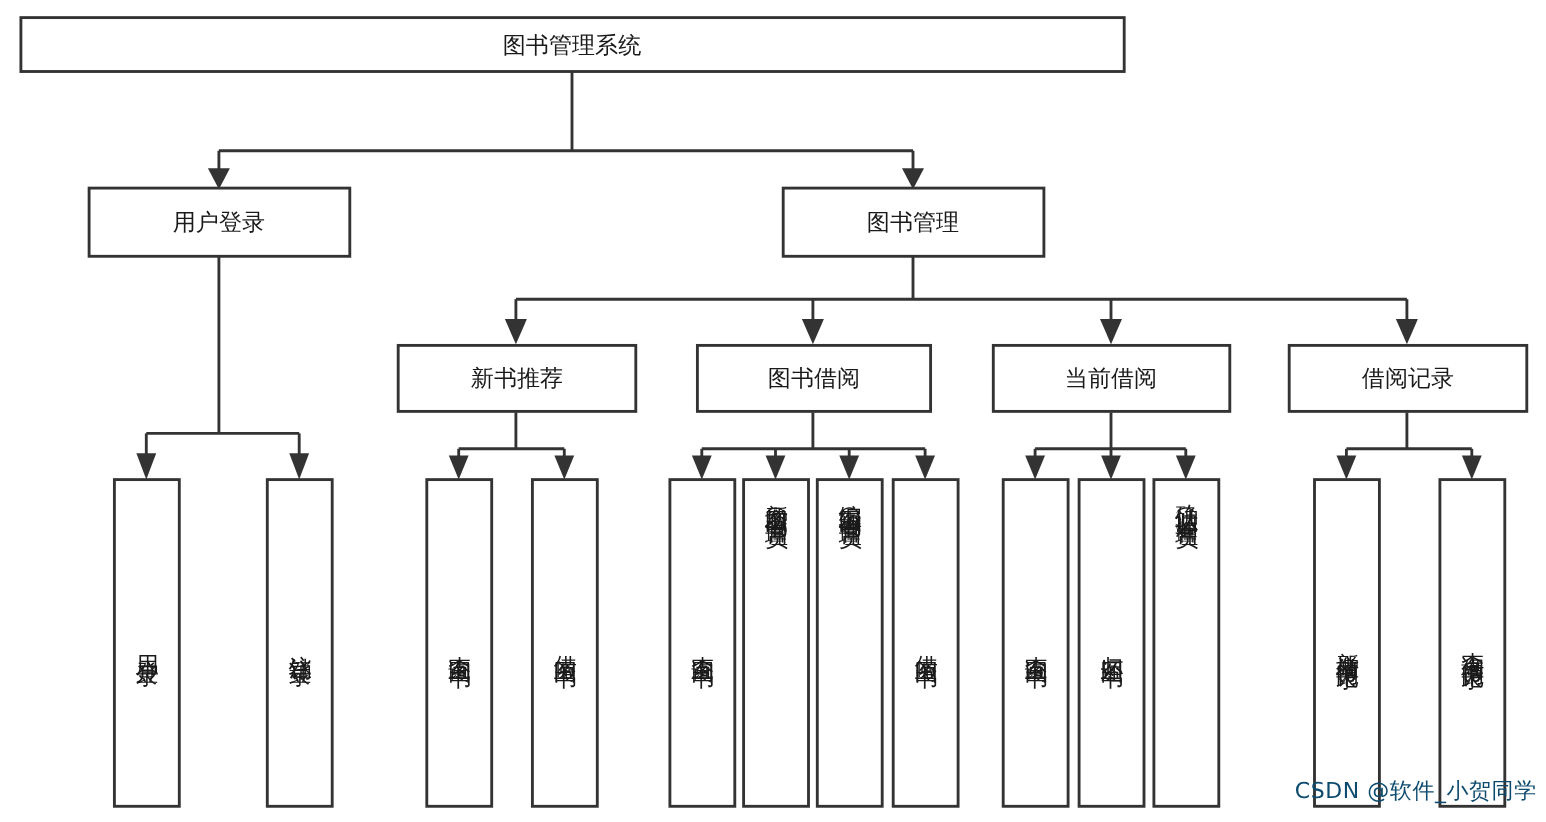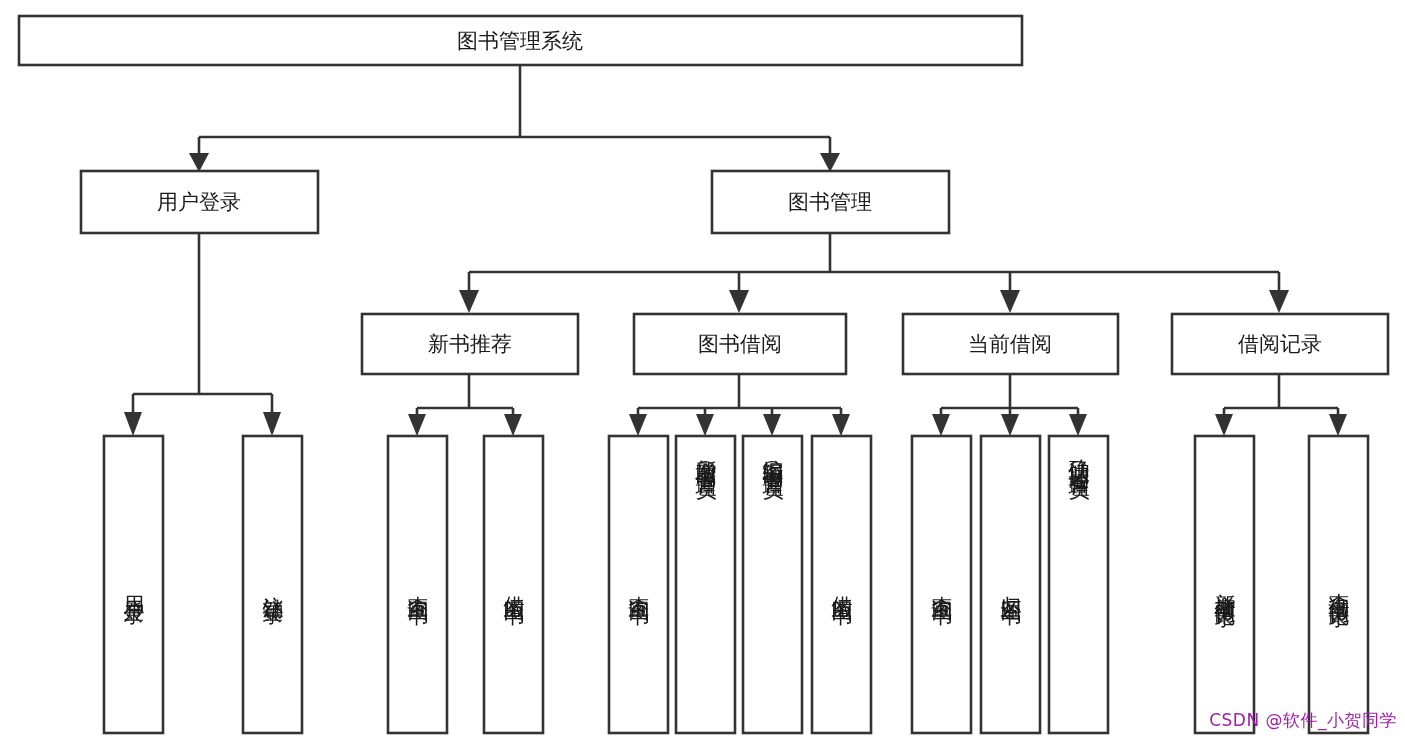--- a/index.html
+++ b/index.html
@@ -67,22 +67,22 @@
     pointer-events: none;
   }
   .vlabel-wrap.center-v {
     align-items: center;
   }
   #watermark {
     position: absolute;
     right: 8px;
     bottom: 6px;
     font-family: "DejaVu Sans", "Liberation Sans", sans-serif;
-    font-size: 17px;
-    color: #a21caf;
+    font-size: 20px;
+    color: #0c4a6e;
     white-space: nowrap;
     letter-spacing: 0.5px;
   }
 </style>
 </head>
 <body>
 
 <div id="diagram-root">
 
   <svg id="tree-svg" viewBox="0 0 1405 747">

